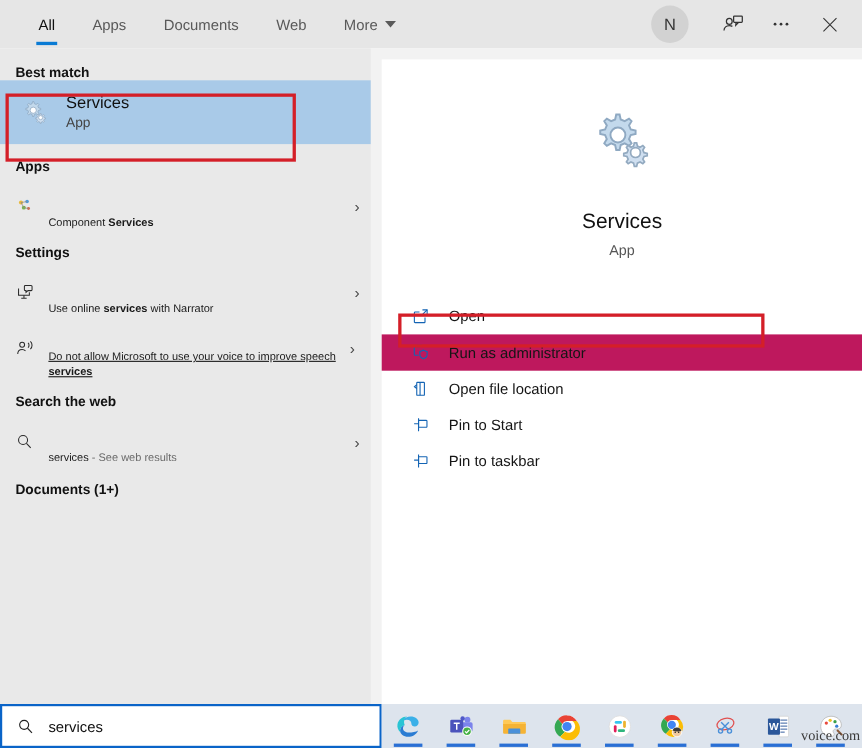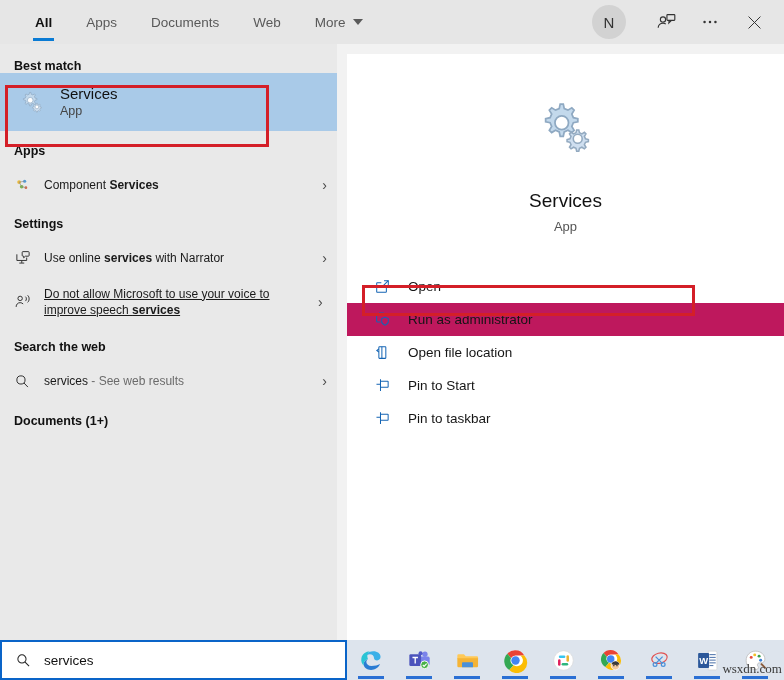--- a/index.html
+++ b/index.html
@@ -15,21 +15,21 @@
   .header {
     position:absolute; left:0; top:0; width:784px; height:44px;
     background:#e6e6e6;
     display:flex; align-items:center;
   }
   .tabs { display:flex; align-items:center; height:44px; padding-left:18px; gap:0; }
   .tab {
     position:relative; height:44px; display:flex; align-items:center;
     padding:0 17px; font-size:13.5px; color:#595959; cursor:default;
   }
-  .tab.active { color:#111; font-weight:bold; }
+  .tab.active { color:#111; font-weight:normal; }
   .tab.active::after {
     content:""; position:absolute; left:15px; right:15px; bottom:3px;
     height:3px; background:#0a7bd4;
   }
   .tab .caret {
     display:inline-block; margin-left:7px;
     width:0; height:0;
     border-left:5px solid transparent; border-right:5px solid transparent;
     border-top:6px solid #5a5a5a;
   }
@@ -71,21 +71,21 @@
   .best-text { display:flex; flex-direction:column; margin-left:10px; }
   .best-title { font-size:15px; color:#111; line-height:1.25; }
   .best-sub { font-size:12.5px; color:#444; line-height:1.3; }
 
   
   .res-row {
     display:flex; align-items:center; min-height:38px;
     padding-left:14px; padding-right:10px;
   }
   .res-ico { width:30px; display:flex; align-items:center; justify-content:flex-start; }
-  .res-label { font-size:12px; color:#1a1a1a; flex:1; line-height:1.35; }
+  .res-label { font-size:10px; color:#1a1a1a; flex:1; line-height:1.35;margin-top:30px; }
   .res-label b { font-weight:bold; }
   .res-label .dim { color:#6b6b6b; }
   .chev { color:#4a4a4a; font-size:14px; padding-left:6px; }
   .res-row.two-line { min-height:50px; align-items:center; }
 
   
   .right-pane {
     position:absolute; left:347px; top:10px; width:437px; height:586px;
     background:#ffffff;
   }
@@ -448,16 +448,16 @@
       <svg width="25" height="25" viewBox="0 0 32 32">
         <path d="M16 4c7 0 12 4.6 12 10.3 0 3.4-2.4 4.7-4.6 4.7h-2.2c-1.6 0-2.8 1.1-2.8 2.6 0 .7.3 1.3.7 1.8.4.5.6 1 .6 1.6 0 1.5-1.3 2.5-3.2 2.5C8.8 27.5 4 22.4 4 15.9 4 9.2 9.2 4 16 4z" fill="#fff" stroke="#b9b9b9" stroke-width="1"></path>
         <circle cx="10.5" cy="12" r="1.9" fill="#e84b3c"></circle>
         <circle cx="15" cy="8.8" r="1.9" fill="#f2c029"></circle>
         <circle cx="20.6" cy="10.4" r="1.9" fill="#3b9f4a"></circle>
         <circle cx="22.6" cy="15.6" r="1.9" fill="#3a7fd5"></circle>
         <path d="M23 20 L29 26" stroke="#8a5a3a" stroke-width="2.4"></path>
       </svg>
     </div>
 
-    <div class="watermark">wsxdn.com</div>
+    <div class="watermark">voice.com</div>
   </div>
 
 </div>
 
 </body></html>

